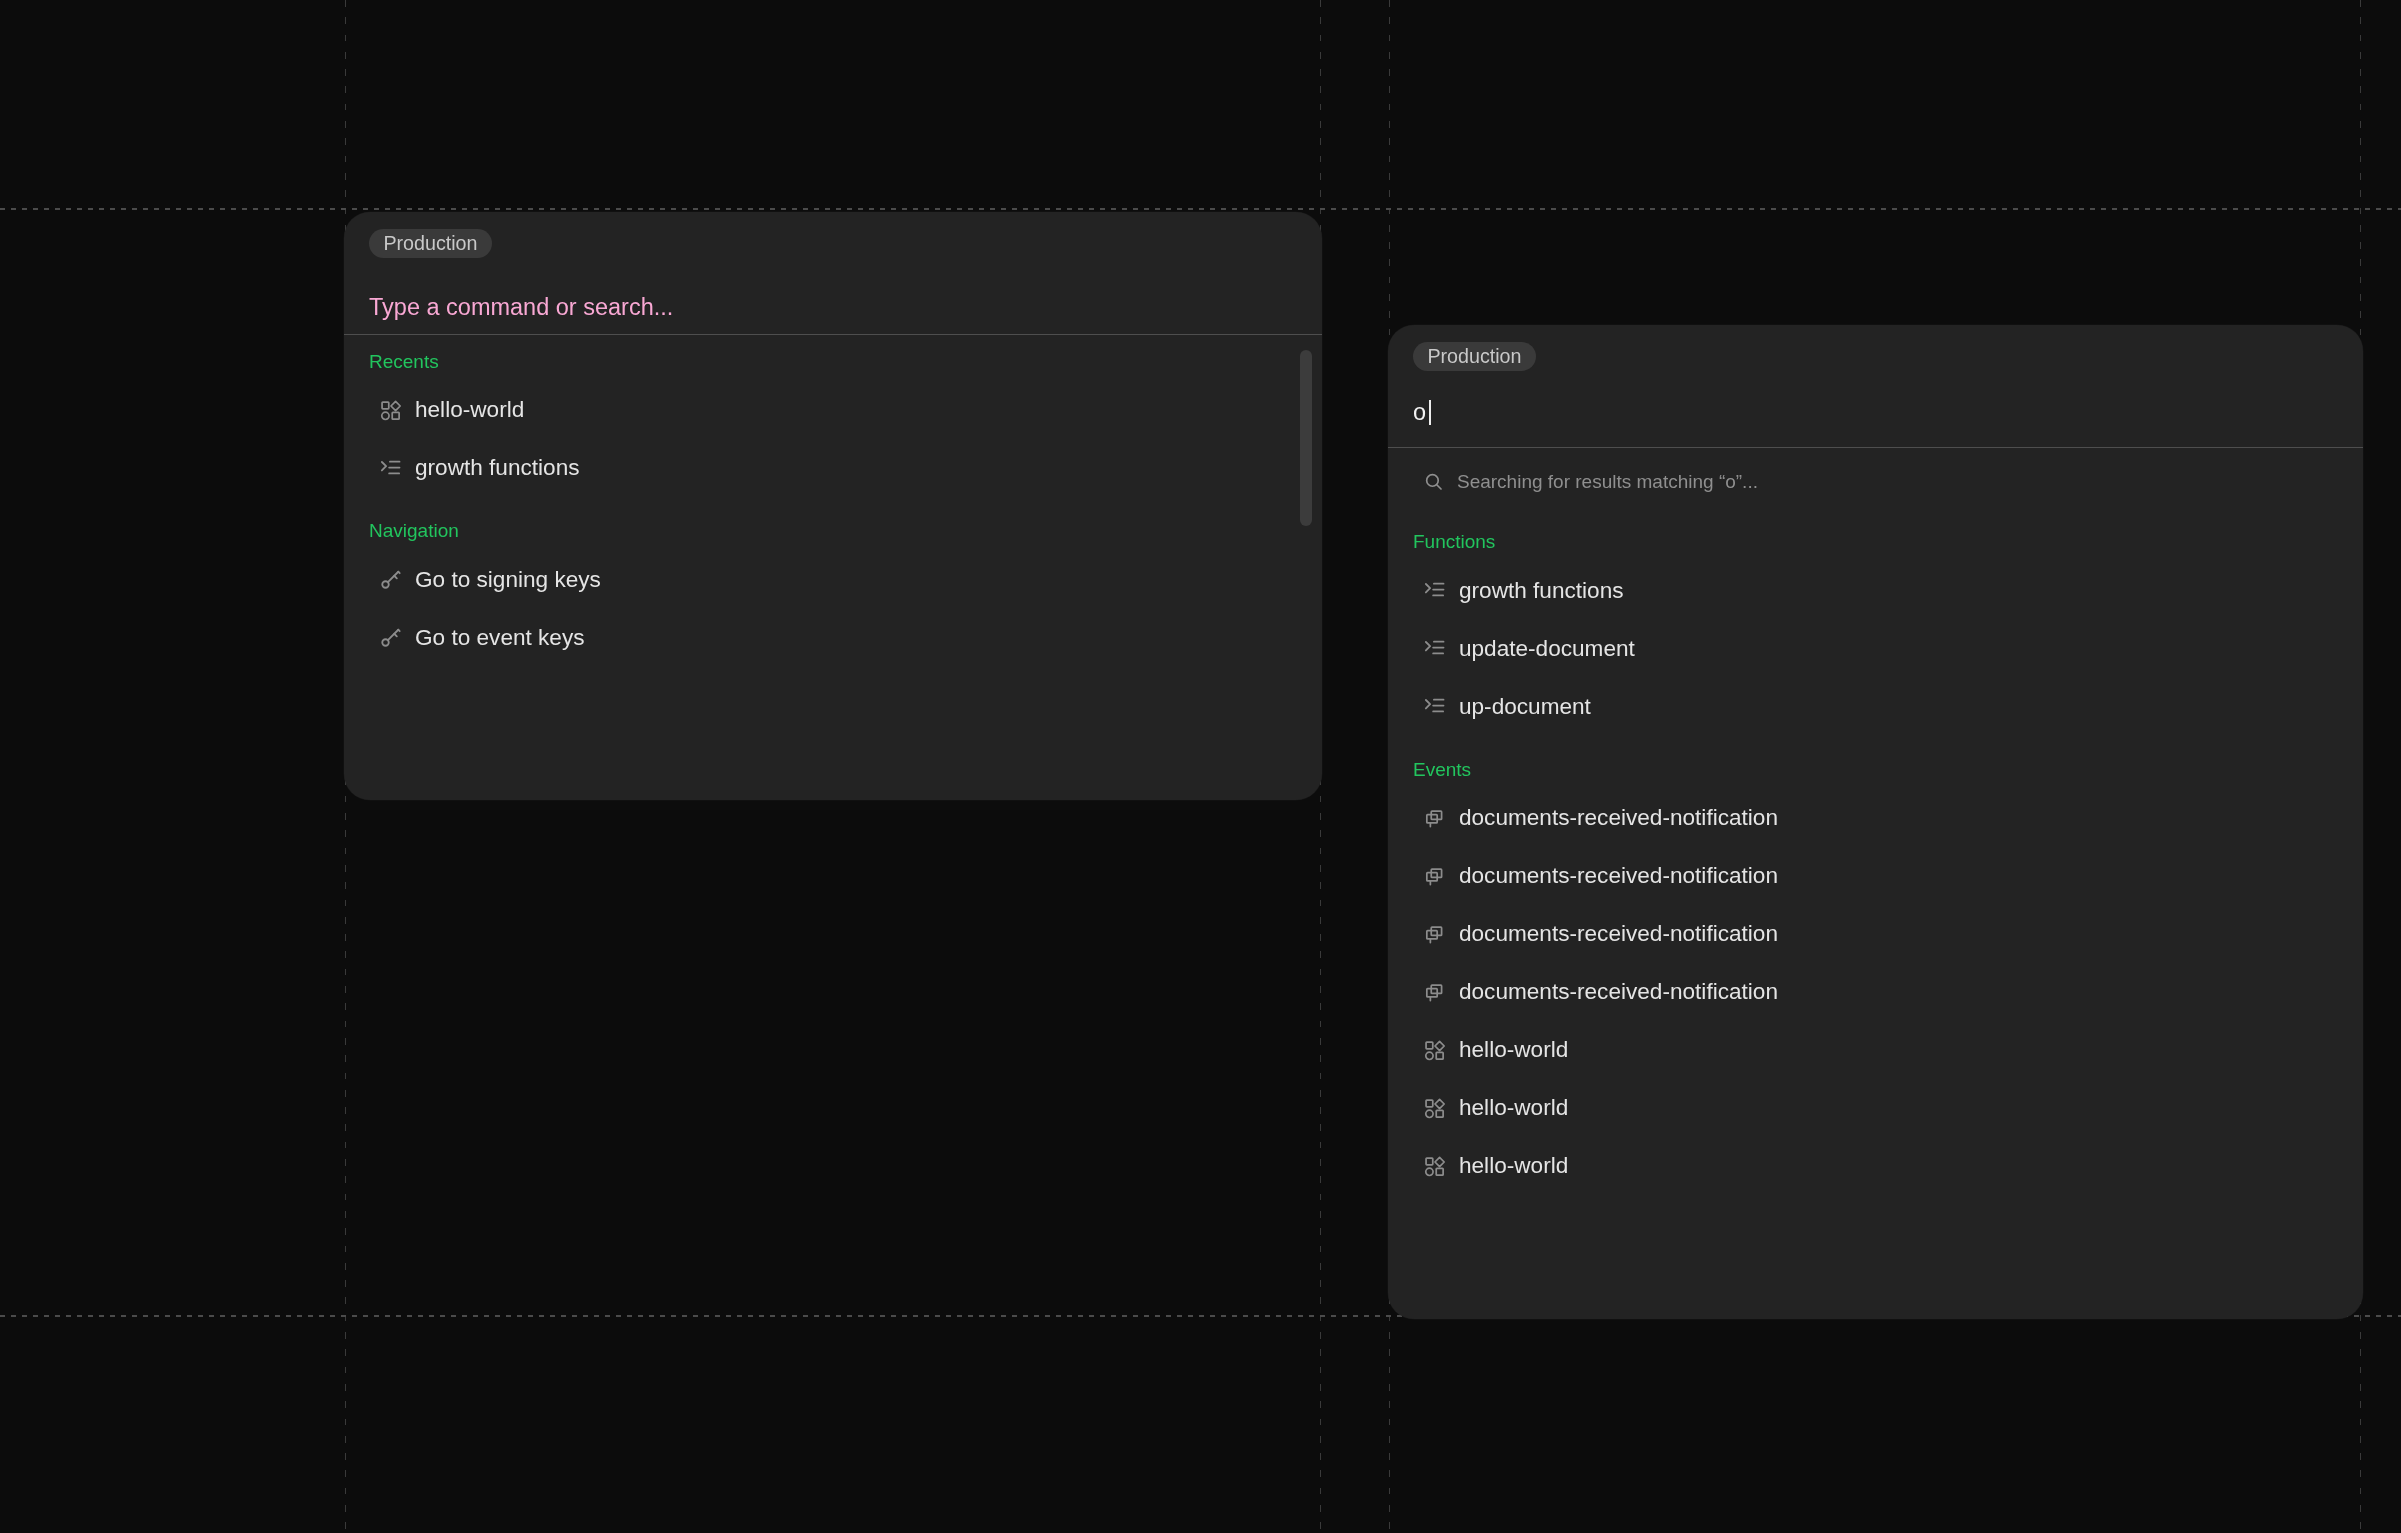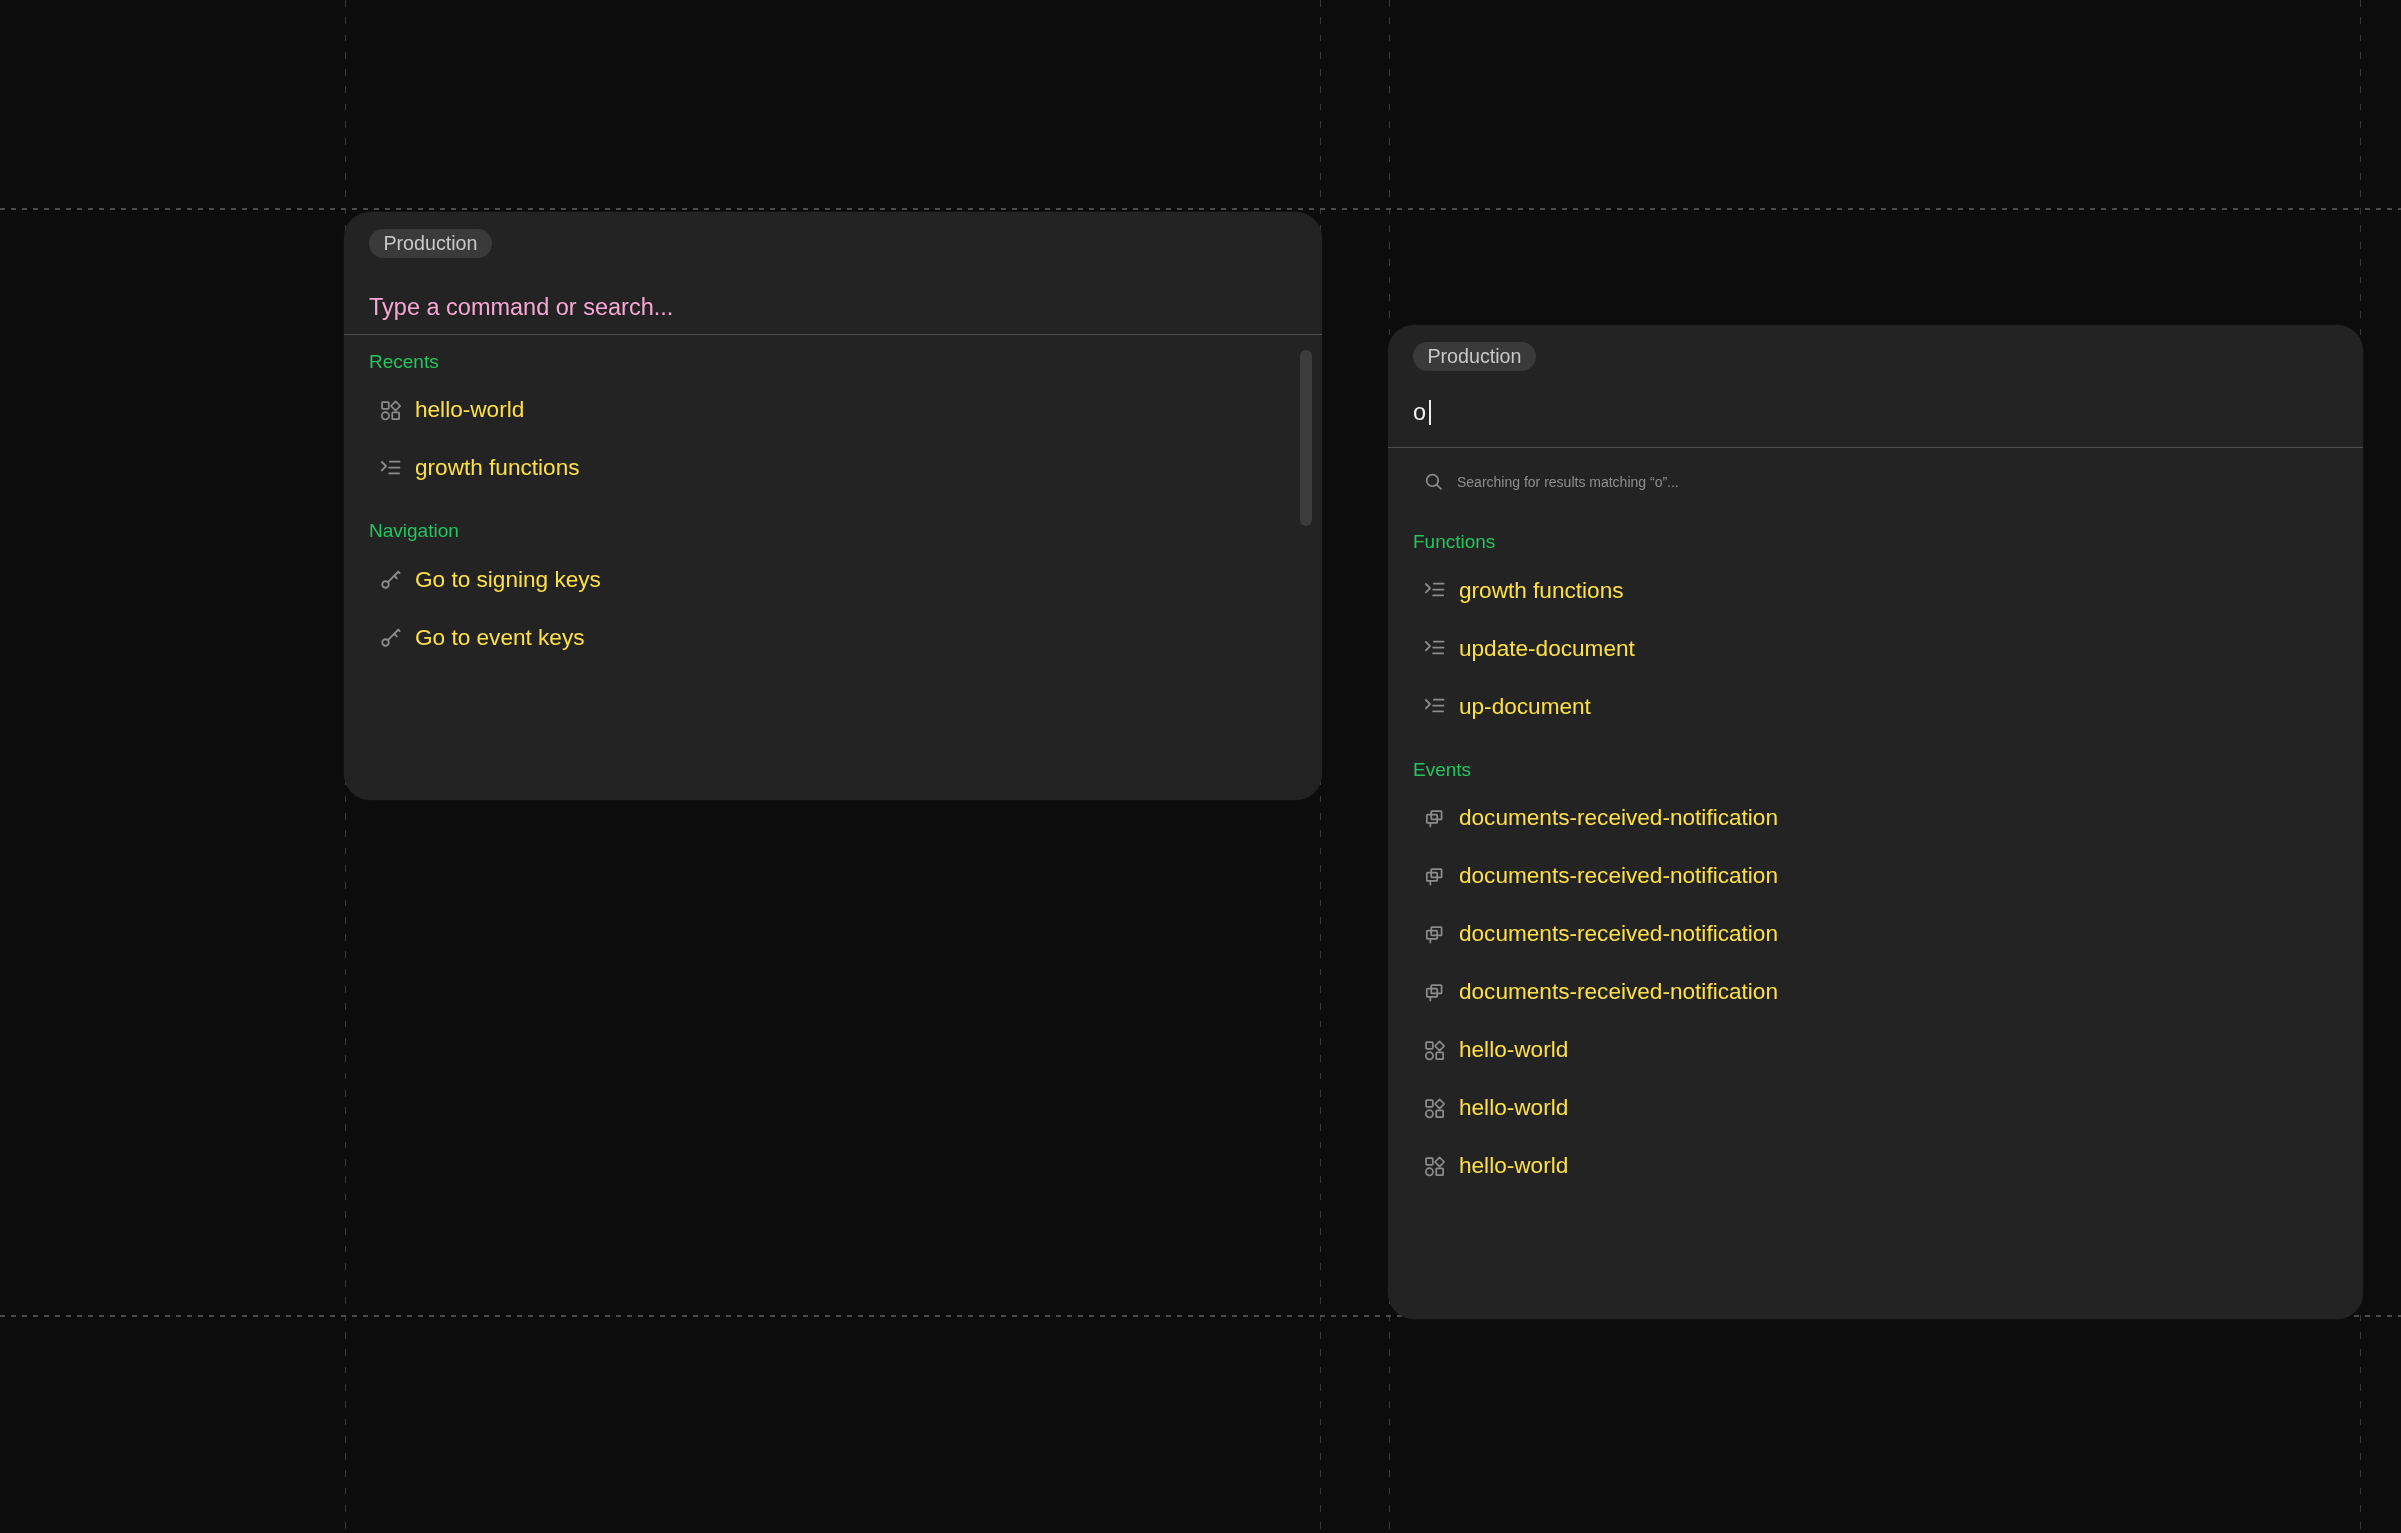--- a/index.html
+++ b/index.html
@@ -40,24 +40,24 @@
   .divider{margin-top:16.3px;height:1px;background:#4e4e4e;}
   
   .list{padding:7.7px 25px 17.3px 25px;}
   .section-label{
     margin-top:14.4px;height:39px;display:flex;align-items:center;
     font-size:19px;color:#22c55e;
   }
   .list > .section-label:first-child{margin-top:0;}
   .item{height:58px;display:flex;align-items:center;}
   .item .icon{width:23px;height:23px;margin-left:9.6px;flex:none;color:#8c8c8c;}
-  .item .label{margin-left:13.4px;font-size:22.6px;color:#fde047;white-space:nowrap;}
+  .item .label{margin-left:13.4px;font-size:22.6px;color:#e5e5e5;white-space:nowrap;}
   .search-row{height:53px;display:flex;align-items:center;}
   .search-row .icon{width:21px;height:21px;margin-left:9.6px;flex:none;color:#8f8f8f;}
-  .search-row .status{margin-left:13.4px;font-size:14px;color:#8f8f8f;white-space:nowrap;}
+  .search-row .status{margin-left:13.4px;font-size:19px;color:#8f8f8f;white-space:nowrap;}
   
   .scroll-thumb{
     position:absolute;right:9.6px;top:138px;width:12.5px;height:176px;
     border-radius:6.2px;background:#3c3c3c;
   }
   svg{display:block;}
 </style>
 </head>
 <body>
 

